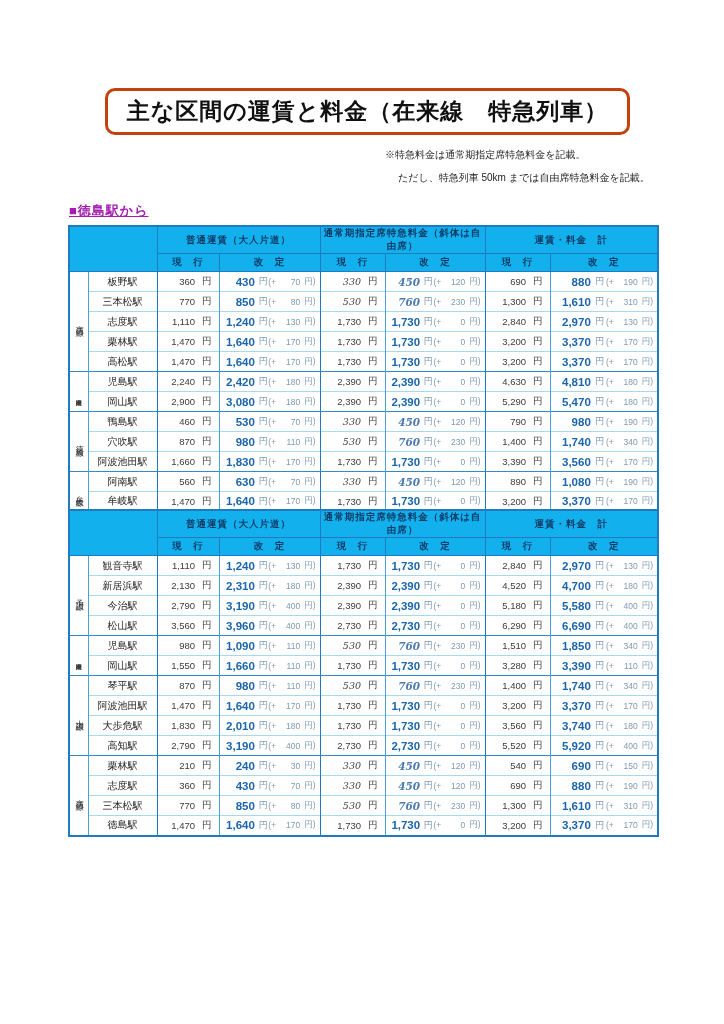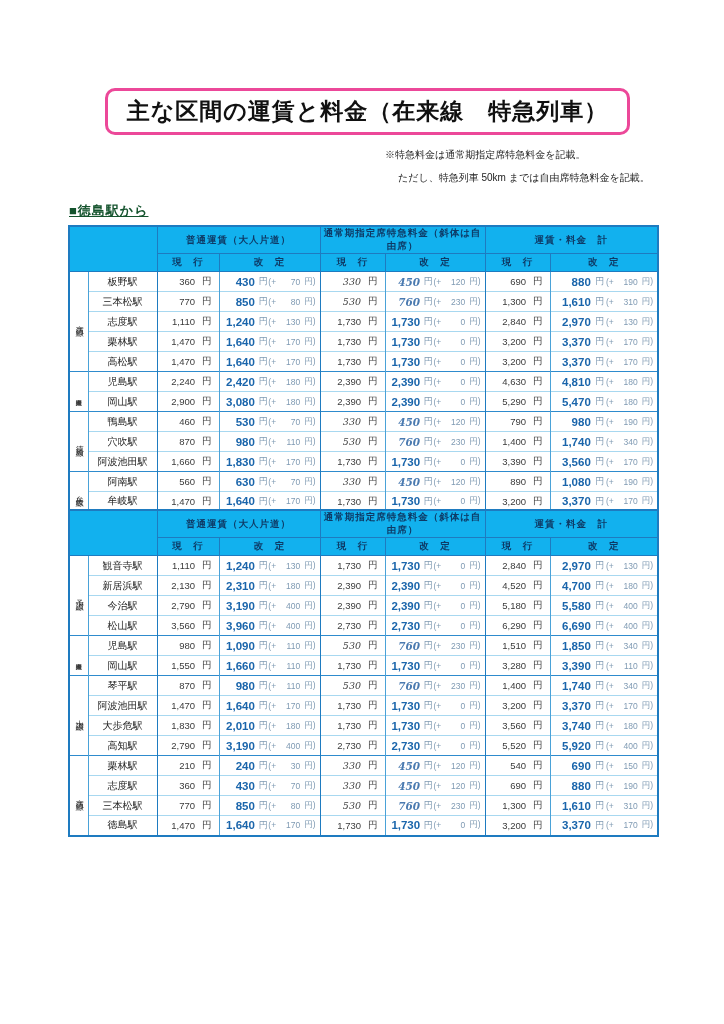--- a/index.html
+++ b/index.html
@@ -3,33 +3,33 @@
 <meta charset="utf-8">
 <style>
   html,body{margin:0;padding:0;}
   body{
     width:724px;height:1024px;background:#ffffff;position:relative;
     font-family:"Liberation Sans",sans-serif;
   }
   
   .title-box{
     box-sizing:border-box;position:absolute;left:105px;top:88px;width:525px;height:47px;
-    border:3px solid #ec4899;border-radius:10px;background:#fff;
+    border:3px solid #c2410c;border-radius:10px;background:#fff;
     display:flex;align-items:center;justify-content:center;
   }
   .title-box .title-text{font-size:23px;font-weight:bold;color:#111;letter-spacing:1px;white-space:nowrap;}
   
   .notes{position:absolute;left:385px;top:148px;font-size:10px;color:#222;}
   .note-line{margin-bottom:9px;}
   .note-line.indent{padding-left:13px;}
   
   .sec{position:absolute;left:68px;}
   .sec1{top:202px;} .sec2{top:509px;}
   .section-heading{
-    font-size:13px;font-weight:bold;color:#14532d;text-decoration:underline;
+    font-size:13px;font-weight:bold;color:#a21caf;text-decoration:underline;
     margin:0 0 5px 1px;letter-spacing:1px;
   }
   
   table{border-collapse:collapse;table-layout:fixed;width:589px;border:2px solid #1e7bc0;}
   th{
     background:#12b1ee;color:#0e3a66;font-size:9.5px;font-weight:bold;
     border:1px solid #1e7bc0;padding:0;height:17px;letter-spacing:1px;
   }
   td{
     padding:0;height:20px;box-sizing:border-box;

